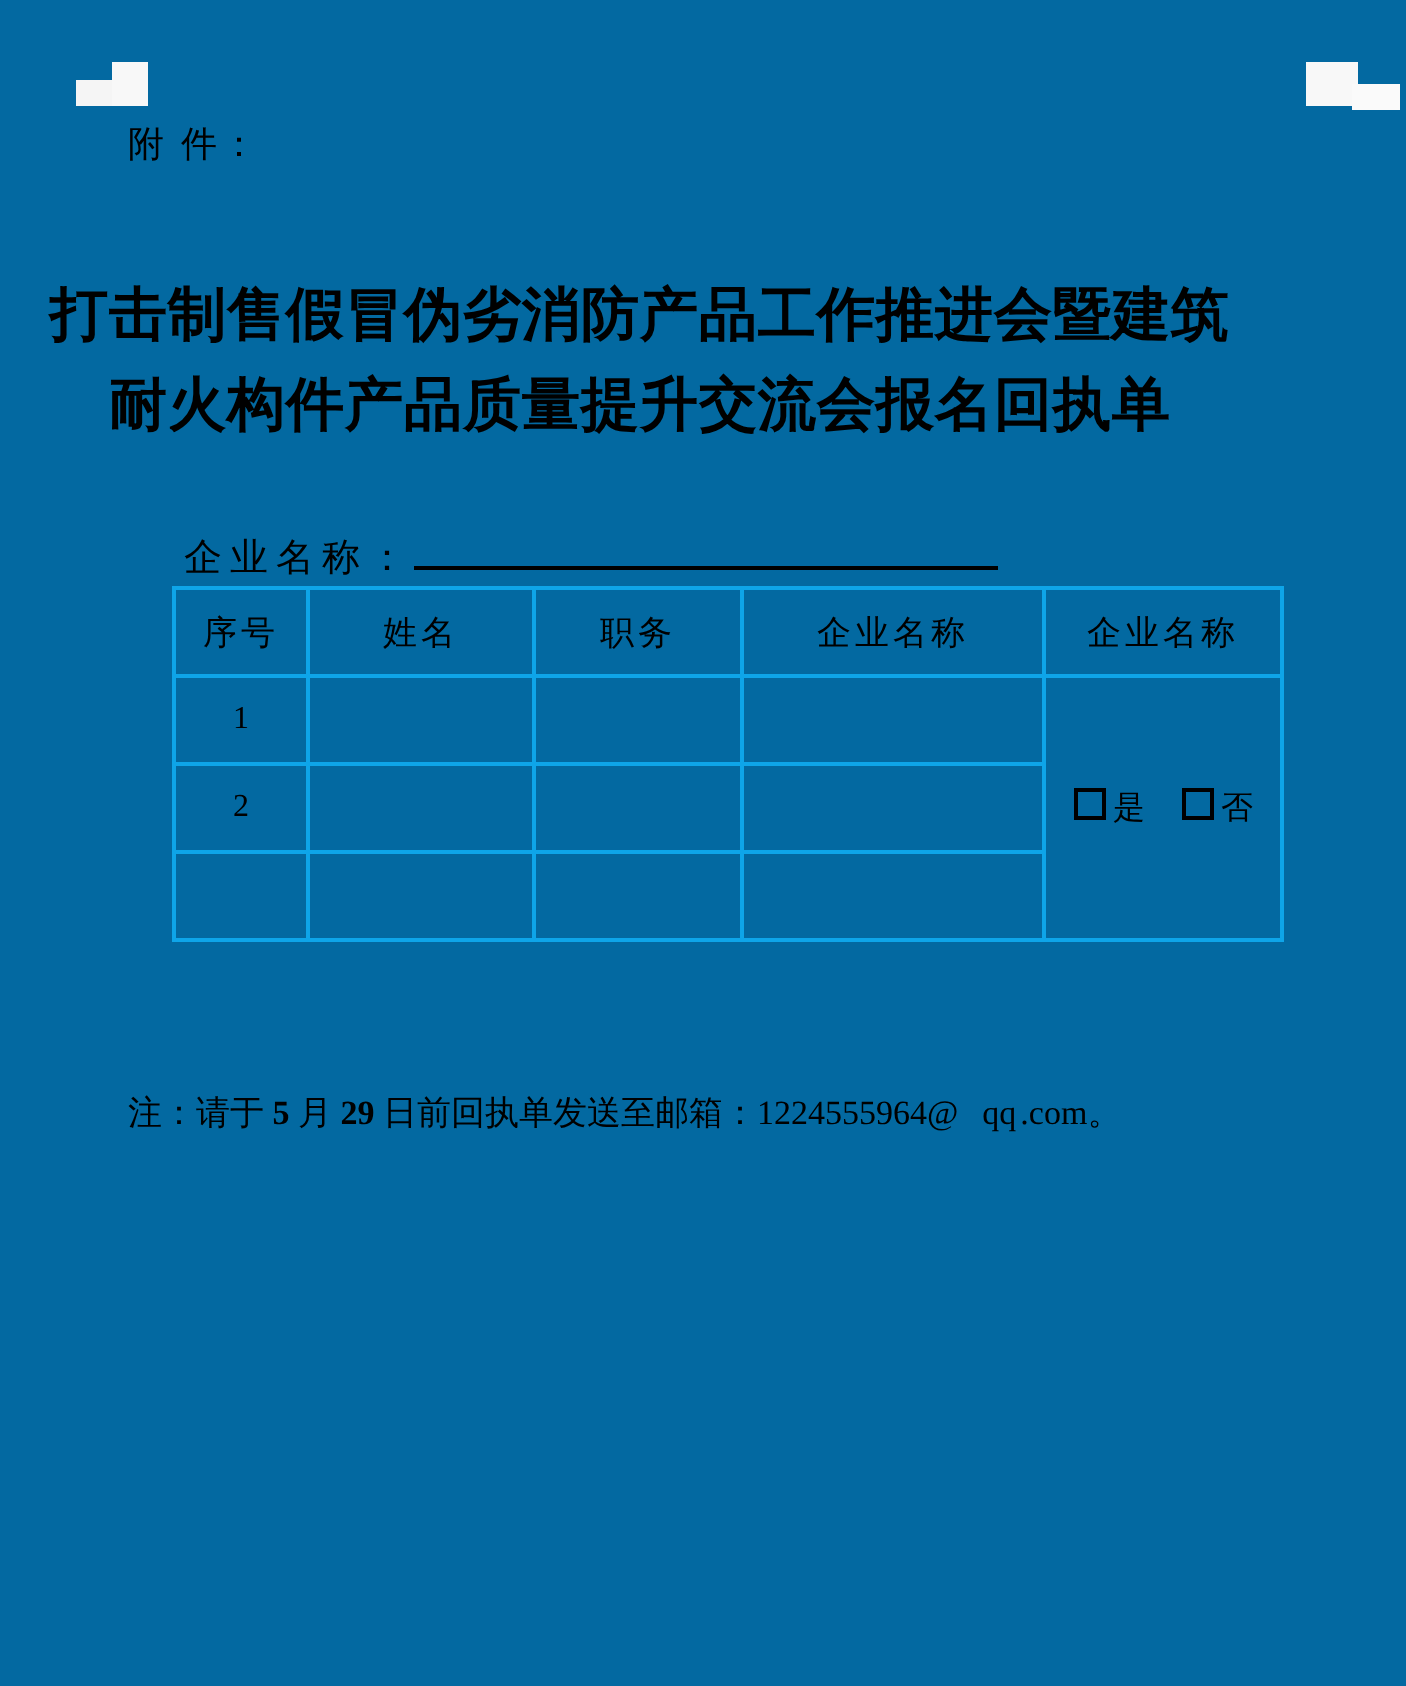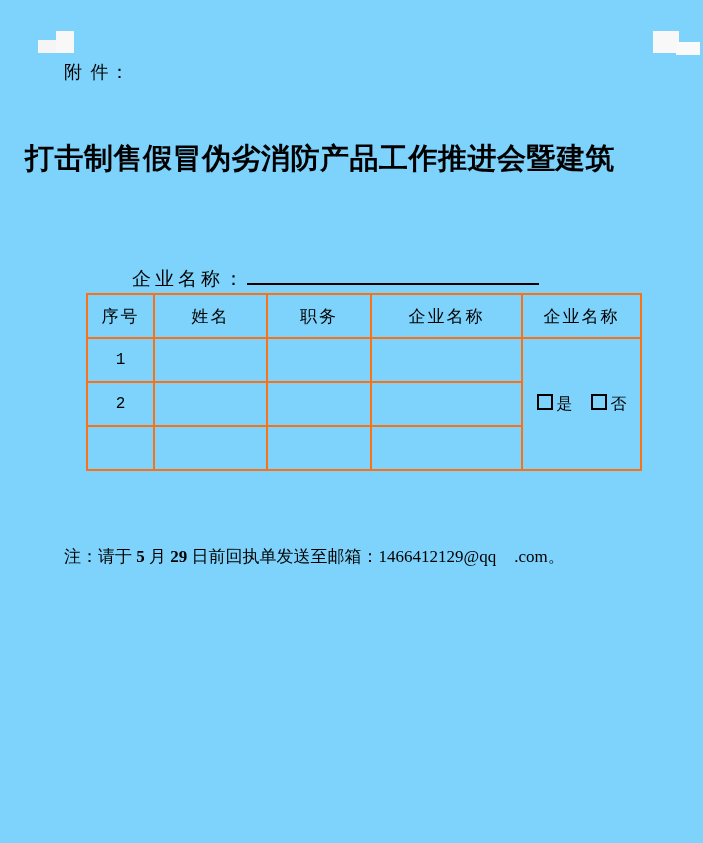--- a/index.html
+++ b/index.html
@@ -1,20 +1,20 @@
 <!DOCTYPE html>
 <html><head>
 <meta charset="utf-8">
 <style>
   html, body { margin: 0; padding: 0; background: #ffffff; }
   .page {
     position: relative;
     width: 703px;
     height: 843px;
-    background: #7dd3fc;
+    background: #0369a1;
     font-family: "Liberation Serif", serif;
     color: #000000;
     overflow: hidden;
   }
   .smudge { position: absolute; }
   .smudge-a { left: 38px; top: 40px; width: 30px; height: 13px; background: #f5f5f5; }
   .smudge-b { left: 56px; top: 31px; width: 18px; height: 22px; background: #f8f8f8; }
   .smudge-c { left: 653px; top: 31px; width: 26px; height: 22px; background: #f8f8f8; }
   .smudge-d { left: 676px; top: 42px; width: 24px; height: 13px; background: #fafafa; }
 
@@ -37,44 +37,43 @@
     line-height: 45px;
     letter-spacing: 0.5px;
   }
   .company-row {
     position: absolute;
     left: 92px;
     top: 261px;
     font-size: 19px;
     white-space: nowrap;
   }
-  .company-label { letter-spacing: 4px; margin-left: 40px; }
+  .company-label { letter-spacing: 4px; }
   .company-underline {
     display: inline-block;
     width: 292px;
     height: 22px;
     border-bottom: 2px solid #000;
     vertical-align: baseline;
   }
 
   .reply-table {
     position: absolute;
     left: 86px;
     top: 293px;
     border-collapse: collapse;
     table-layout: fixed;
     width: 554px;
   }
   .reply-table th, .reply-table td {
-    border: 2px solid #f97316;
+    border: 2px solid #0ea5e9;
     padding: 0;
     text-align: center;
     vertical-align: middle;
     font-weight: normal;
-    font-family: Liberation Mono, monospace;
   }
   .reply-table th {
     height: 42px;
     font-size: 17px;
     letter-spacing: 2px;
   }
   .reply-table td { height: 42px; font-size: 16px; }
   .lodging-cell { font-size: 18px; white-space: nowrap; }
   .checkbox-square {
     display: inline-block;
@@ -92,37 +91,39 @@
     top: 545px;
     font-size: 17px;
     white-space: pre;
   }
   .note-line .bold-num { font-weight: bold; }
   .spell-flag {
     text-decoration-style: wavy;
     text-decoration-color: #d03020;
     text-decoration-thickness: 1px;
     text-underline-offset: 3px;
+    margin-left: 12px;
   }
-  .email-tail { margin-left: 18px; font-family: Liberation Serif, serif; }
+  .email-tail { margin-left: 2px; font-family: Liberation Serif, serif; }
 </style>
 </head>
 <body>
 
 <div class="page">
 
   <div class="smudge smudge-a"></div>
   <div class="smudge smudge-b"></div>
   <div class="smudge smudge-c"></div>
   <div class="smudge smudge-d"></div>
 
   <div class="attachment-label">附 件：</div>
 
   <div class="doc-title">
     <div>打击制售假冒伪劣消防产品工作推进会暨建筑</div>
+    <div>耐火构件产品质量提升交流会报名回执单</div>
   </div>
 
   <div class="company-row">
     <span class="company-label">企业名称：</span><span class="company-underline"></span>
   </div>
 
   <table class="reply-table">
     <colgroup>
       <col style="width:67px">
       <col style="width:113px">
@@ -155,15 +156,15 @@
     </tr>
     <tr>
       <td></td>
       <td></td>
       <td></td>
       <td></td>
     </tr>
   </tbody>
     </table>
 
-  <div class="note-line"><span>注：请于 </span><span class="bold-num">5</span><span> 月 </span><span class="bold-num">29</span><span> 日前回执单发送至邮箱：</span><span>1466412129@</span><span class="spell-flag">qq</span><span class="email-tail">.com</span><span>。</span></div>
+  <div class="note-line"><span>注：请于 </span><span class="bold-num">5</span><span> 月 </span><span class="bold-num">29</span><span> 日前回执单发送至邮箱：</span><span>1224555964@</span><span class="spell-flag">qq</span><span class="email-tail">.com</span><span>。</span></div>
 
 </div>
 
 </body></html>

